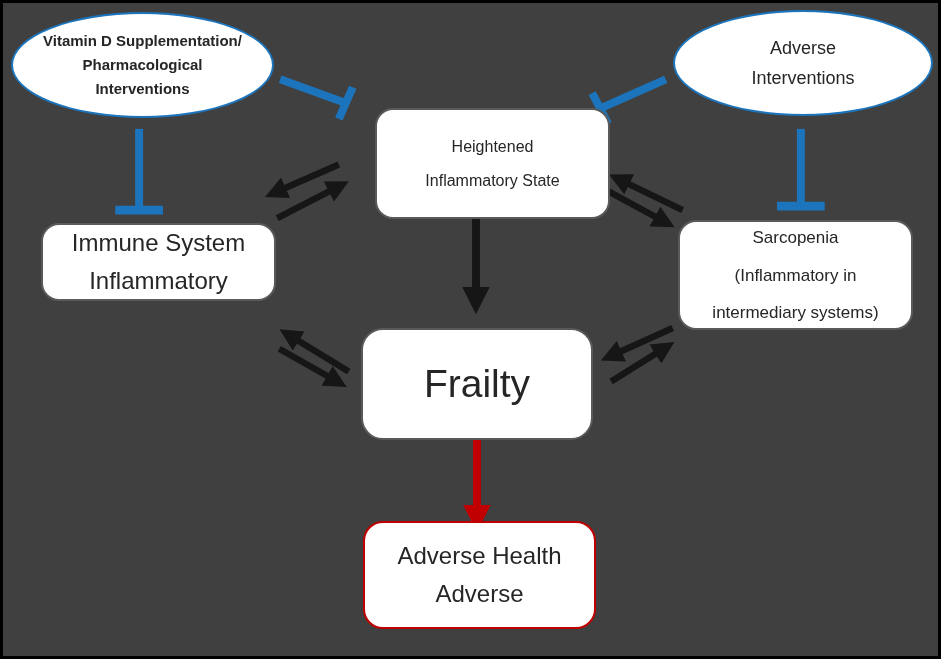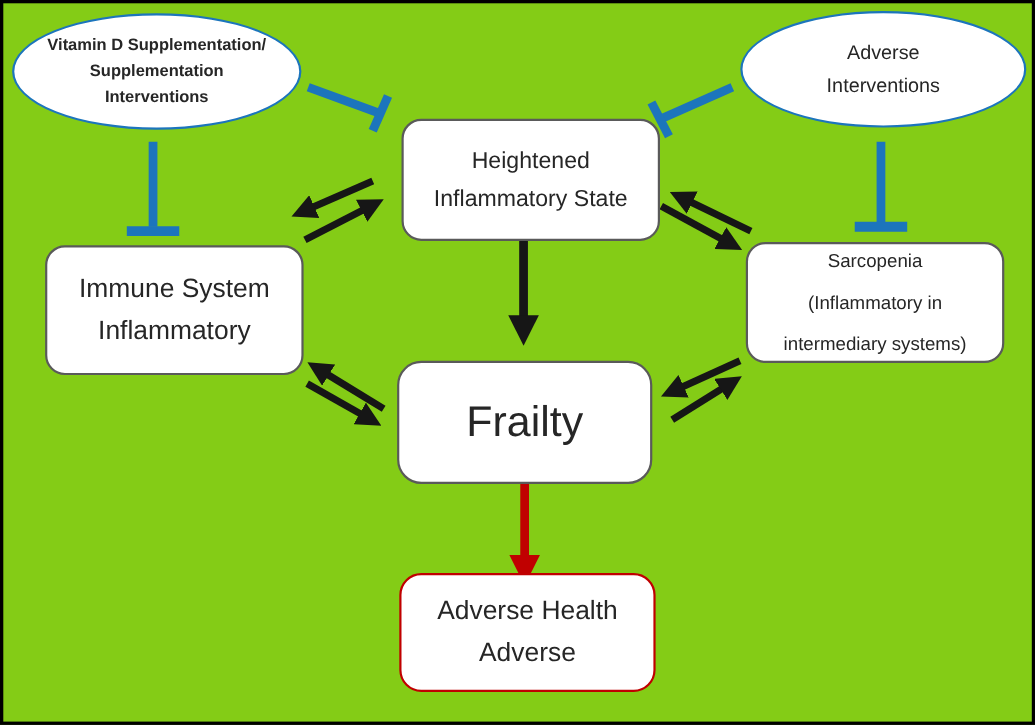--- a/index.html
+++ b/index.html
@@ -1,39 +1,39 @@
 <!DOCTYPE html>
 <html style="--blue: #1c75bc; --black: #161616; --red: #c00000; --boxborder: #5a5a5a; --text: #262626;"><head>
 <meta charset="utf-8">
 <style>
   :root{
     --blue:#1c75bc; --black:#161616; --red:#c00000; --boxborder:#5a5a5a; --text:#262626;
   }
   html,body{margin:0;padding:0;background:#fff;}
   .diagram{
-    position:relative; width:941px; height:659px; background:#84cc16;
+    position:relative; width:941px; height:659px; background:#404040;
     border:3px solid #000; box-sizing:border-box;
     font-family:"Liberation Sans", sans-serif; color:var(--text); overflow:hidden;
   }
   svg.connectors{position:absolute; left:0; top:0; width:935px; height:653px;}
   .blue-line{stroke:var(--blue);}
   .black-line{stroke:var(--black);}
   .red-line{stroke:var(--red);}
   .mk-black{fill:var(--black);}
   .mk-red{fill:var(--red);}
   .node{
     position:absolute; display:flex; flex-direction:column; justify-content:center;
     align-items:center; text-align:center; box-sizing:border-box; background:#fff;
   }
   .box{border:2px solid var(--boxborder); border-radius:18px;}
   .ellipse{border:2.5px solid var(--blue); border-radius:50%;}
   .n-vitamin{left:8px; top:9px; width:263px; height:106px; font-size:15px; font-weight:700; line-height:24px;}
   .n-exercise{left:670px; top:7px; width:260px; height:106px; font-size:18px; line-height:30px;}
-  .n-inflammatory{left:362px; top:105px; width:235px; height:111px; font-size:21px; line-height:34px;}
-  .n-immune{left:38px; top:220px; width:235px; height:118px; font-size:24px; line-height:38px;}
+  .n-inflammatory{left:372px; top:105px; width:235px; height:111px; font-size:16px; line-height:34px;}
+  .n-immune{left:38px; top:220px; width:235px; height:78px; font-size:24px; line-height:38px;}
   .n-sarcopenia{left:675px; top:217px; width:235px; height:110px; font-size:17px; line-height:31px;justify-content:space-between;}
   .n-frailty{left:358px; top:325px; width:232px; height:112px; font-size:39px; line-height:40px; border-radius:22px;}
   .n-adverse{left:360px; top:518px; width:233px; height:108px; font-size:24px; line-height:38px;
              border:2.5px solid var(--red); border-radius:20px;}
 </style>
 </head>
 <body>
 
 <div class="diagram">
 
@@ -80,21 +80,21 @@
       <line x1="674" y1="328" x2="610" y2="357" class="black-line" stroke-width="6.5" marker-end="url(#arrow-black)"></line>
       <line x1="612" y1="382" x2="668" y2="347" class="black-line" stroke-width="6.5" marker-end="url(#arrow-black)"></line>
     </g>
 
     <line x1="476" y1="216" x2="476" y2="303" class="black-line" stroke-width="8" marker-end="url(#arrow-black)"></line>
     <line x1="477" y1="438" x2="477" y2="523" class="red-line" stroke-width="8" marker-end="url(#arrow-red)"></line>
   </svg>
 
   <div class="node ellipse n-vitamin">
     <div>Vitamin D Supplementation/</div>
-    <div>Supplementation</div>
+    <div>Pharmacological</div>
     <div>Interventions</div>
   </div>
 
   <div class="node ellipse n-exercise">
     <div>Adverse</div>
     <div>Interventions</div>
   </div>
 
   <div class="node box n-inflammatory">
     <div>Heightened</div>

